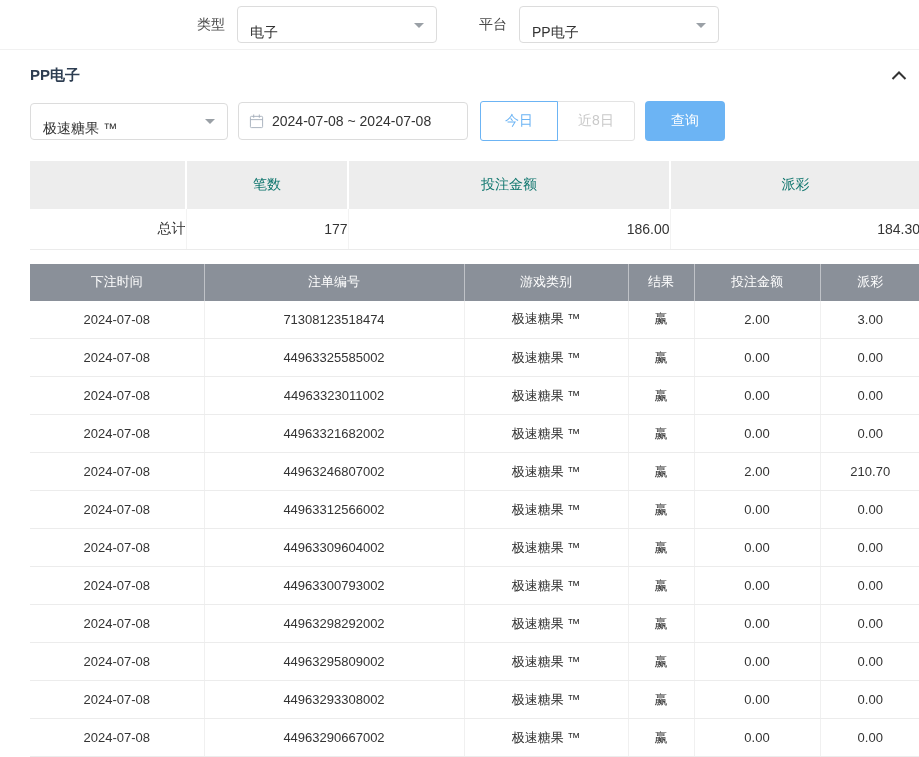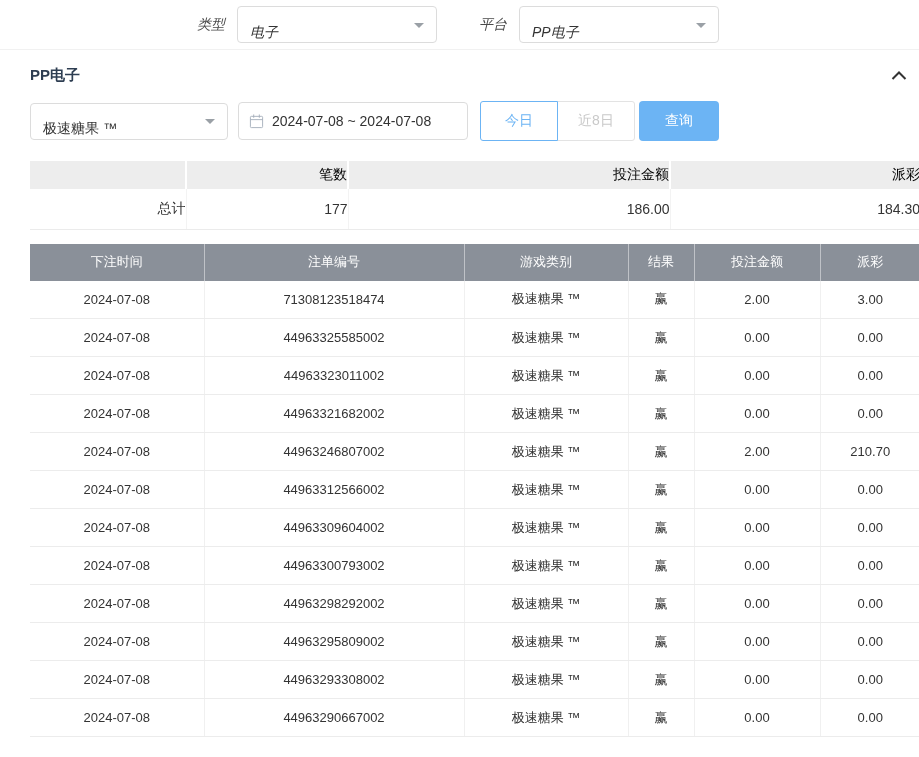--- a/index.html
+++ b/index.html
@@ -3,21 +3,21 @@
 <meta charset="utf-8">
 <style>
   * { margin:0; padding:0; box-sizing:border-box; }
   html,body { width:919px; height:757px; overflow:hidden; background:#fff;
     font-family:"Liberation Sans","DejaVu Sans",sans-serif; color:#333; }
 
   
   .top-bar { display:flex; align-items:center; padding:6px 0 6px 197px;
     border-bottom:1px solid #f1f1f1; }
   .filter-label { font-size:14px; color:#4a4a4a; margin-right:12px; }
-  .filter-item { display:flex; align-items:center;font-style:italic; }
+  .filter-item { display:flex; align-items:center; }
   .filter-item + .filter-item { margin-left:42px; }
 
   .select { position:relative; display:flex; align-items:center; height:37px;
     border:1px solid #dcdcdc; border-radius:4px; background:#fff; padding:16px 28px 0 12px;
     font-size:14px; cursor:pointer; }
   .select .caret { position:absolute; right:12px; top:50%; margin-top:-2px;
     width:0; height:0; border-left:5px solid transparent; border-right:5px solid transparent;
     border-top:5px solid #9aa0a6; }
   .select.w200 { width:200px; }
   .select.w198 { width:198px; }
@@ -34,29 +34,29 @@
     border:1px solid #dcdcdc; border-radius:4px; padding:0 10px; margin-left:10px;
     font-size:14px; cursor:pointer; }
   .quick-group { display:flex; margin-left:12px; }
   .quick-btn { width:78px; height:40px; background:#fff; border:1px solid #e3e3e3;
     color:#c9c9c9; font-size:14px; cursor:pointer; margin-left:-1px;
     font-family:inherit; }
   .quick-btn:first-child { margin-left:0; border-radius:3px 0 0 3px; }
   .quick-btn:last-child { border-radius:0 3px 3px 0; }
   .quick-btn.active { border:1px solid var(--accent); color:var(--accent);
     position:relative; z-index:1; }
-  .search-btn { width:80px; height:40px; margin-left:4px; background:var(--accent);
+  .search-btn { width:80px; height:40px; margin-left:10px; background:var(--accent);
     border:none; border-radius:4px; color:#fff; font-size:14px; cursor:pointer;
     font-family:Liberation Serif, serif; }
 
   
   table { border-collapse:collapse; table-layout:fixed; }
   .summary-table { width:890px; margin:20px 0 0 30px; }
-  .summary-table th { background:#ededed; height:28px; font-weight:normal;
-    font-size:14px; color:#000000; text-align:right; border-right:2px solid #fff; }
+  .summary-table th { background:#ededed; height:48px; font-weight:normal;
+    font-size:14px; color:#0f766e; text-align:center; border-right:2px solid #fff; }
   .summary-table th:last-child { border-right:none; }
   .summary-table td { height:40px; text-align:right; font-size:14px;
     border-right:1px solid #f3f3f3; border-bottom:1px solid #ebebeb; background:#fff; }
   .summary-table td:last-child { border-right:none; }
 
   
   .bet-table { width:890px; margin:14px 0 0 30px; }
   .bet-table th { background:var(--table-header-bg); color:#fff; font-size:13px;
     font-weight:normal; height:37px; text-align:center;
     border-right:1px solid rgba(255,255,255,.45); }

